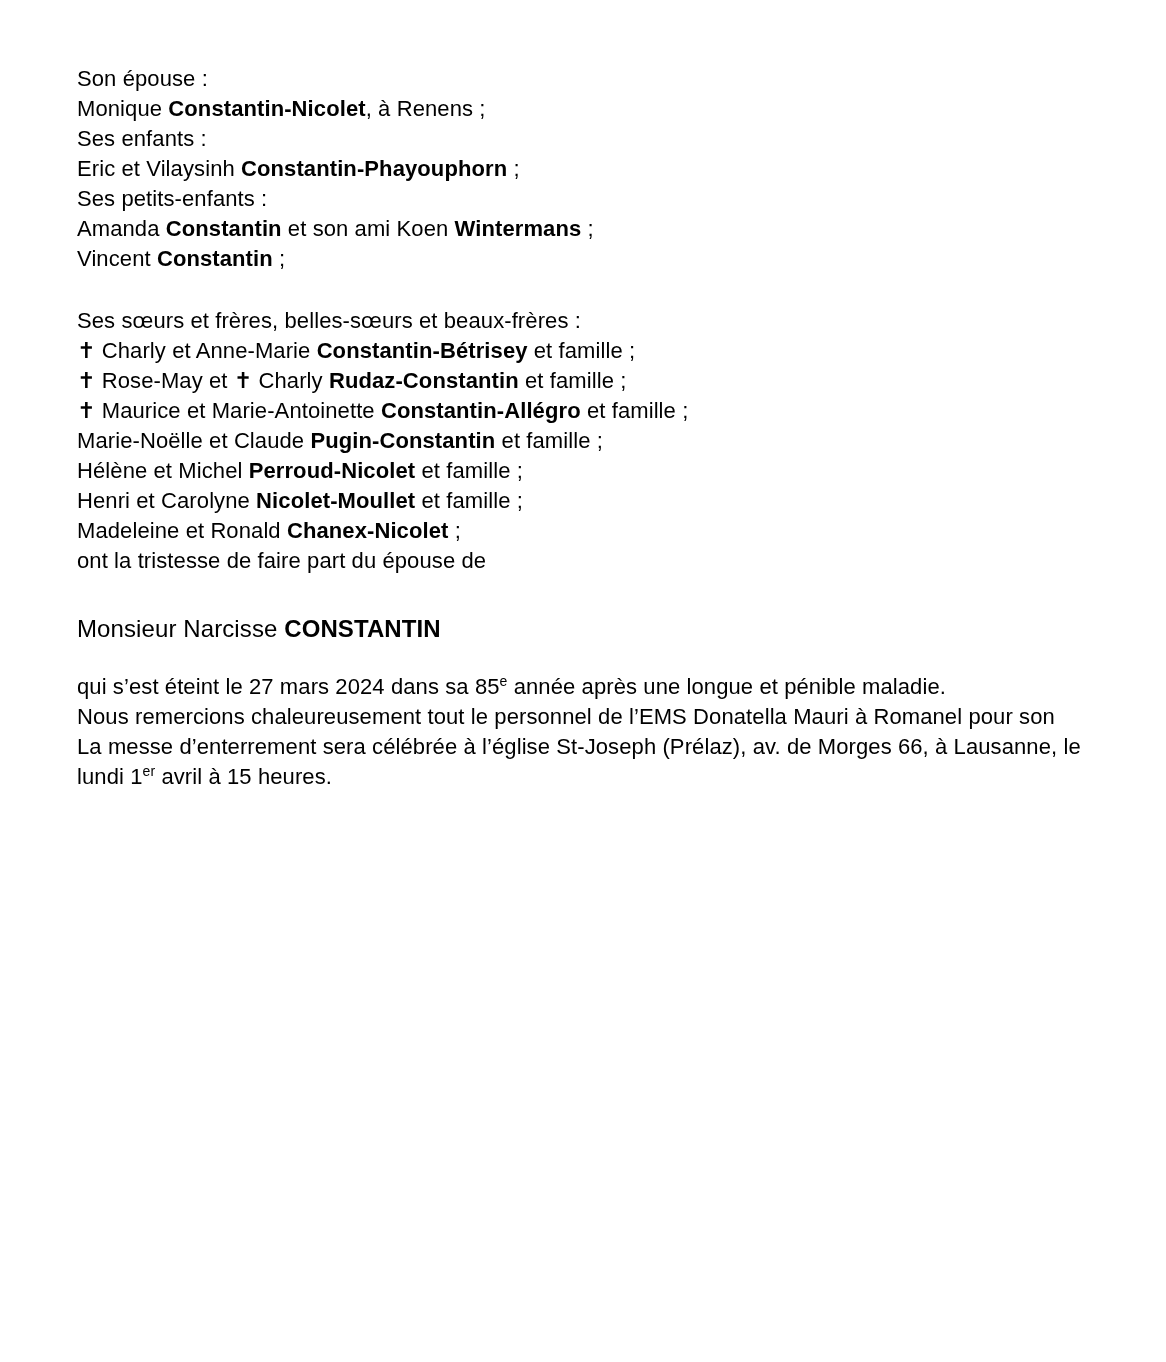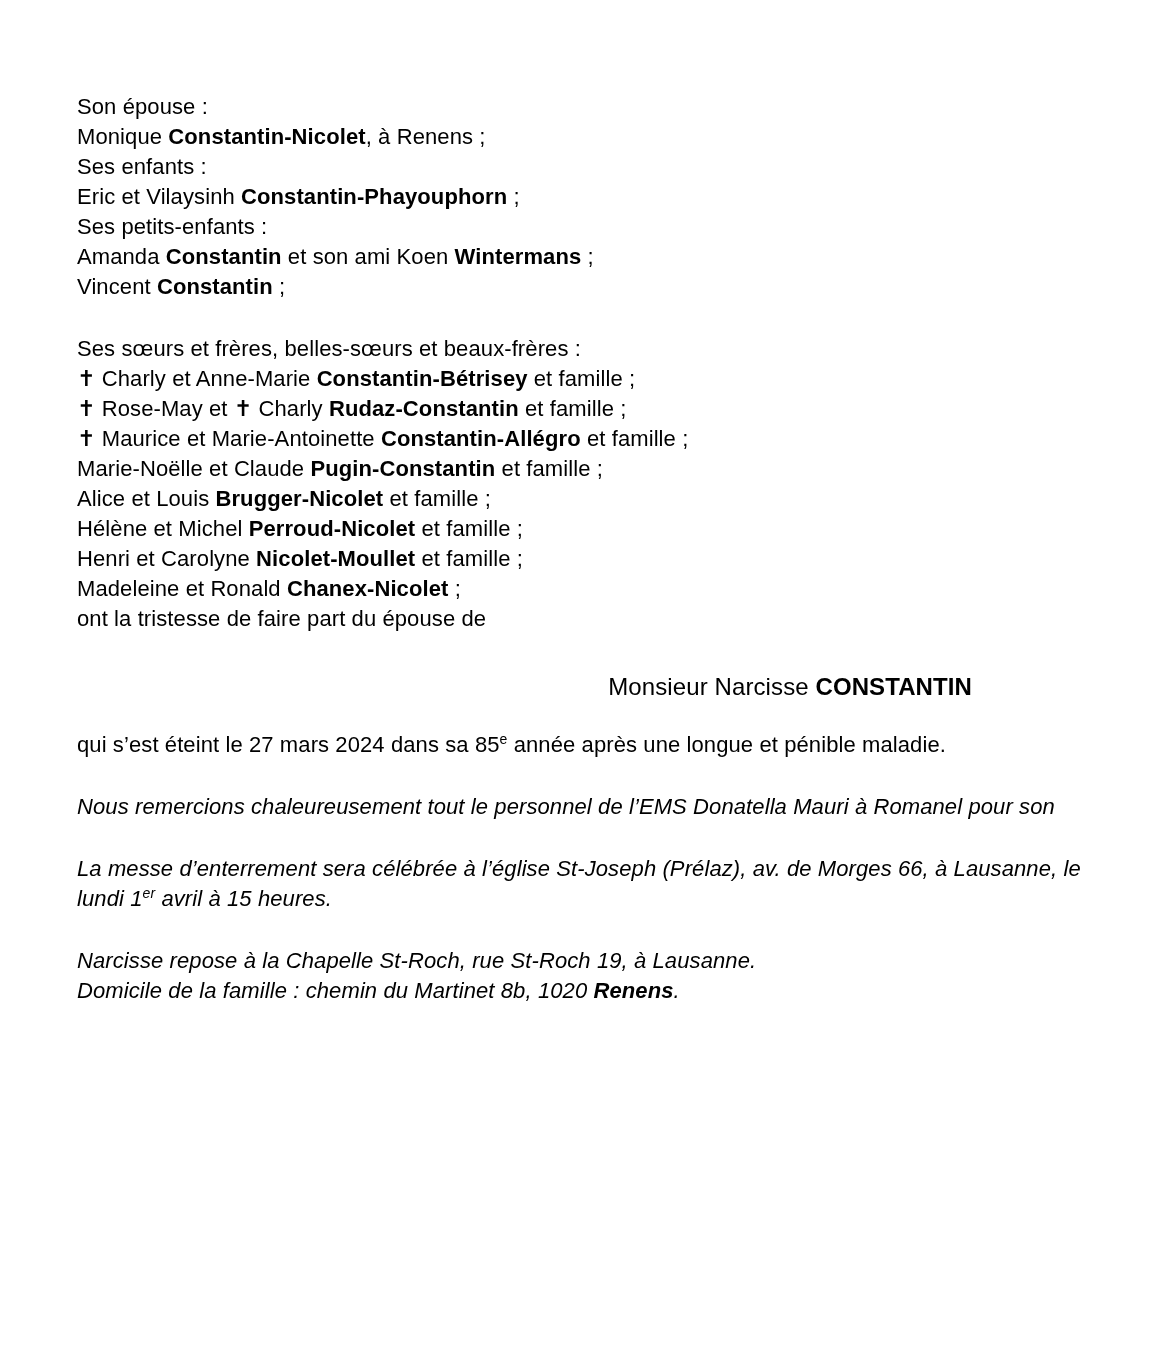--- a/index.html
+++ b/index.html
@@ -11,21 +11,21 @@
     height: 1362px;
     background: #ffffff;
     color: #000000;
     font-family: "Liberation Sans", "DejaVu Sans", sans-serif;
     overflow: hidden;
   }
   .page {
     box-sizing: border-box;
     width: 1048px;
     height: 1362px;
-    padding: 92px 76px 0 77px;
+    padding: 64px 76px 0 77px;
   }
   .line {
     font-size: 22px;
     line-height: 30px;
     white-space: nowrap;
     letter-spacing: 0.1px;
   }
   .line b {
     font-weight: 700;
   }
@@ -39,26 +39,24 @@
     vertical-align: super;
   }
   #family-block-2 {
     margin-top: 32px;
   }
   .title {
     margin: 36px 0 26px 0;
     font-size: 24px;
     line-height: 34px;
     font-weight: 400;
-    text-align: right;
+    text-align: left;
     letter-spacing: 0.1px;
   }
   .paragraph + .paragraph {
-    margin-top: 32px;
-    font-style: italic;
   }
 </style>
 </head>
 <body>
 
 <div class="page">
   <section id="family-block-1">
       <div class="line">Son épouse :</div>
       <div class="line">Monique <b>Constantin-Nicolet</b>, à Renens ;</div>
       <div class="line">Ses enfants :</div>
@@ -66,36 +64,31 @@
       <div class="line">Ses petits-enfants :</div>
       <div class="line">Amanda <b>Constantin</b> et son ami Koen <b>Wintermans</b> ;</div>
       <div class="line">Vincent <b>Constantin</b> ;</div>
     </section>
   <section id="family-block-2">
       <div class="line">Ses sœurs et frères, belles-sœurs et beaux-frères :</div>
       <div class="line"><span class="cross">✝</span> Charly et Anne-Marie <b>Constantin-Bétrisey</b> et famille ;</div>
       <div class="line"><span class="cross">✝</span> Rose-May et <span class="cross">✝</span> Charly <b>Rudaz-Constantin</b> et famille ;</div>
       <div class="line"><span class="cross">✝</span> Maurice et Marie-Antoinette <b>Constantin-Allégro</b> et famille ;</div>
       <div class="line">Marie-Noëlle et Claude <b>Pugin-Constantin</b> et famille ;</div>
-      <div class="line">Alice et Louis <b>Brugger-Nicolet</b> et famille ;</div>
       <div class="line">Hélène et Michel <b>Perroud-Nicolet</b> et famille ;</div>
       <div class="line">Henri et Carolyne <b>Nicolet-Moullet</b> et famille ;</div>
       <div class="line">Madeleine et Ronald <b>Chanex-Nicolet</b> ;</div>
       <div class="line">ont la tristesse de faire part du épouse de</div>
     </section>
   <h1 class="title" id="deceased-title">Monsieur Narcisse <b>CONSTANTIN</b></h1>
   <section id="paragraphs">
       <div class="paragraph">
         <div class="line">qui s’est éteint le 27 mars 2024 dans sa 85<sup>e</sup> année après une longue et pénible maladie.</div>
       </div>
       <div class="paragraph">
         <div class="line">Nous remercions chaleureusement tout le personnel de l’EMS Donatella Mauri à Romanel pour son</div>
       </div>
       <div class="paragraph">
         <div class="line">La messe d’enterrement sera célébrée à l’église St-Joseph (Prélaz), av. de Morges 66, à Lausanne, le</div>
         <div class="line">lundi 1<sup>er</sup> avril à 15 heures.</div>
       </div>
-      <div class="paragraph">
-        <div class="line">Narcisse repose à la Chapelle St-Roch, rue St-Roch 19, à Lausanne.</div>
-        <div class="line">Domicile de la famille : chemin du Martinet 8b, 1020 <b>Renens</b>.</div>
-      </div>
     </section>
 </div>
 
 </body></html>

